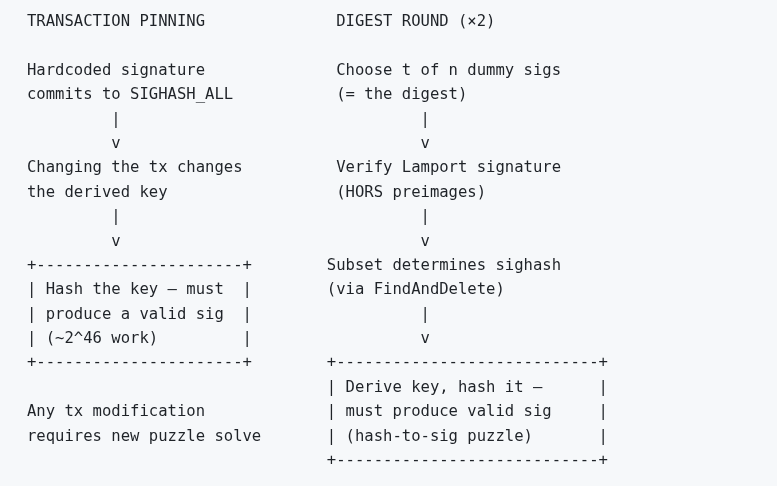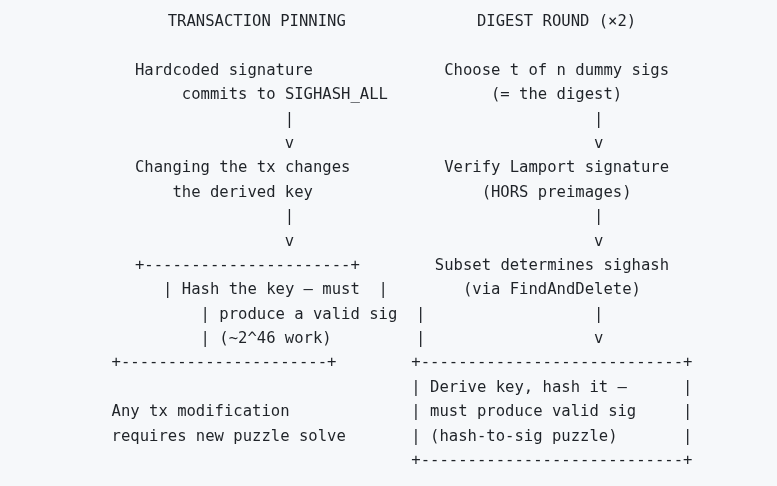--- a/index.html
+++ b/index.html
@@ -6,21 +6,20 @@
   body {
     width: 777px;
     height: 486px;
     background: #f6f8fa;
     overflow: hidden;
   }
   .code-block {
     width: 100%;
     height: 100%;
     box-sizing: border-box;
-    text-align: center;
   }
   pre.diagram {
     margin: 0;
     padding: 9px 0 0 27px;
     font-family: "DejaVu Sans Mono", monospace;
     font-size: 15.57px;
     line-height: 24.4px;
     color: #1f2328;
   }
   .ln {

